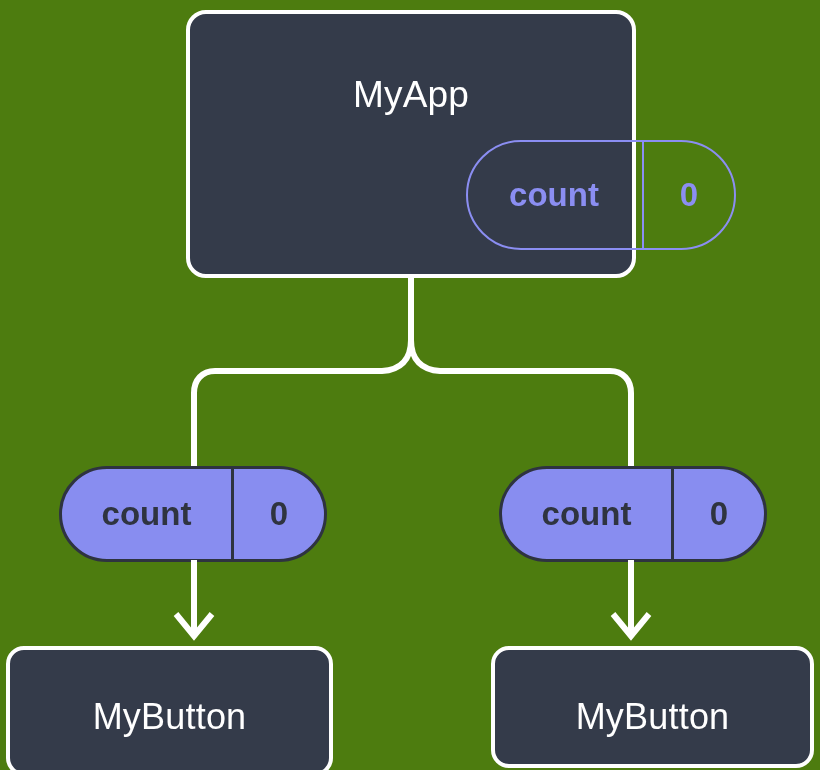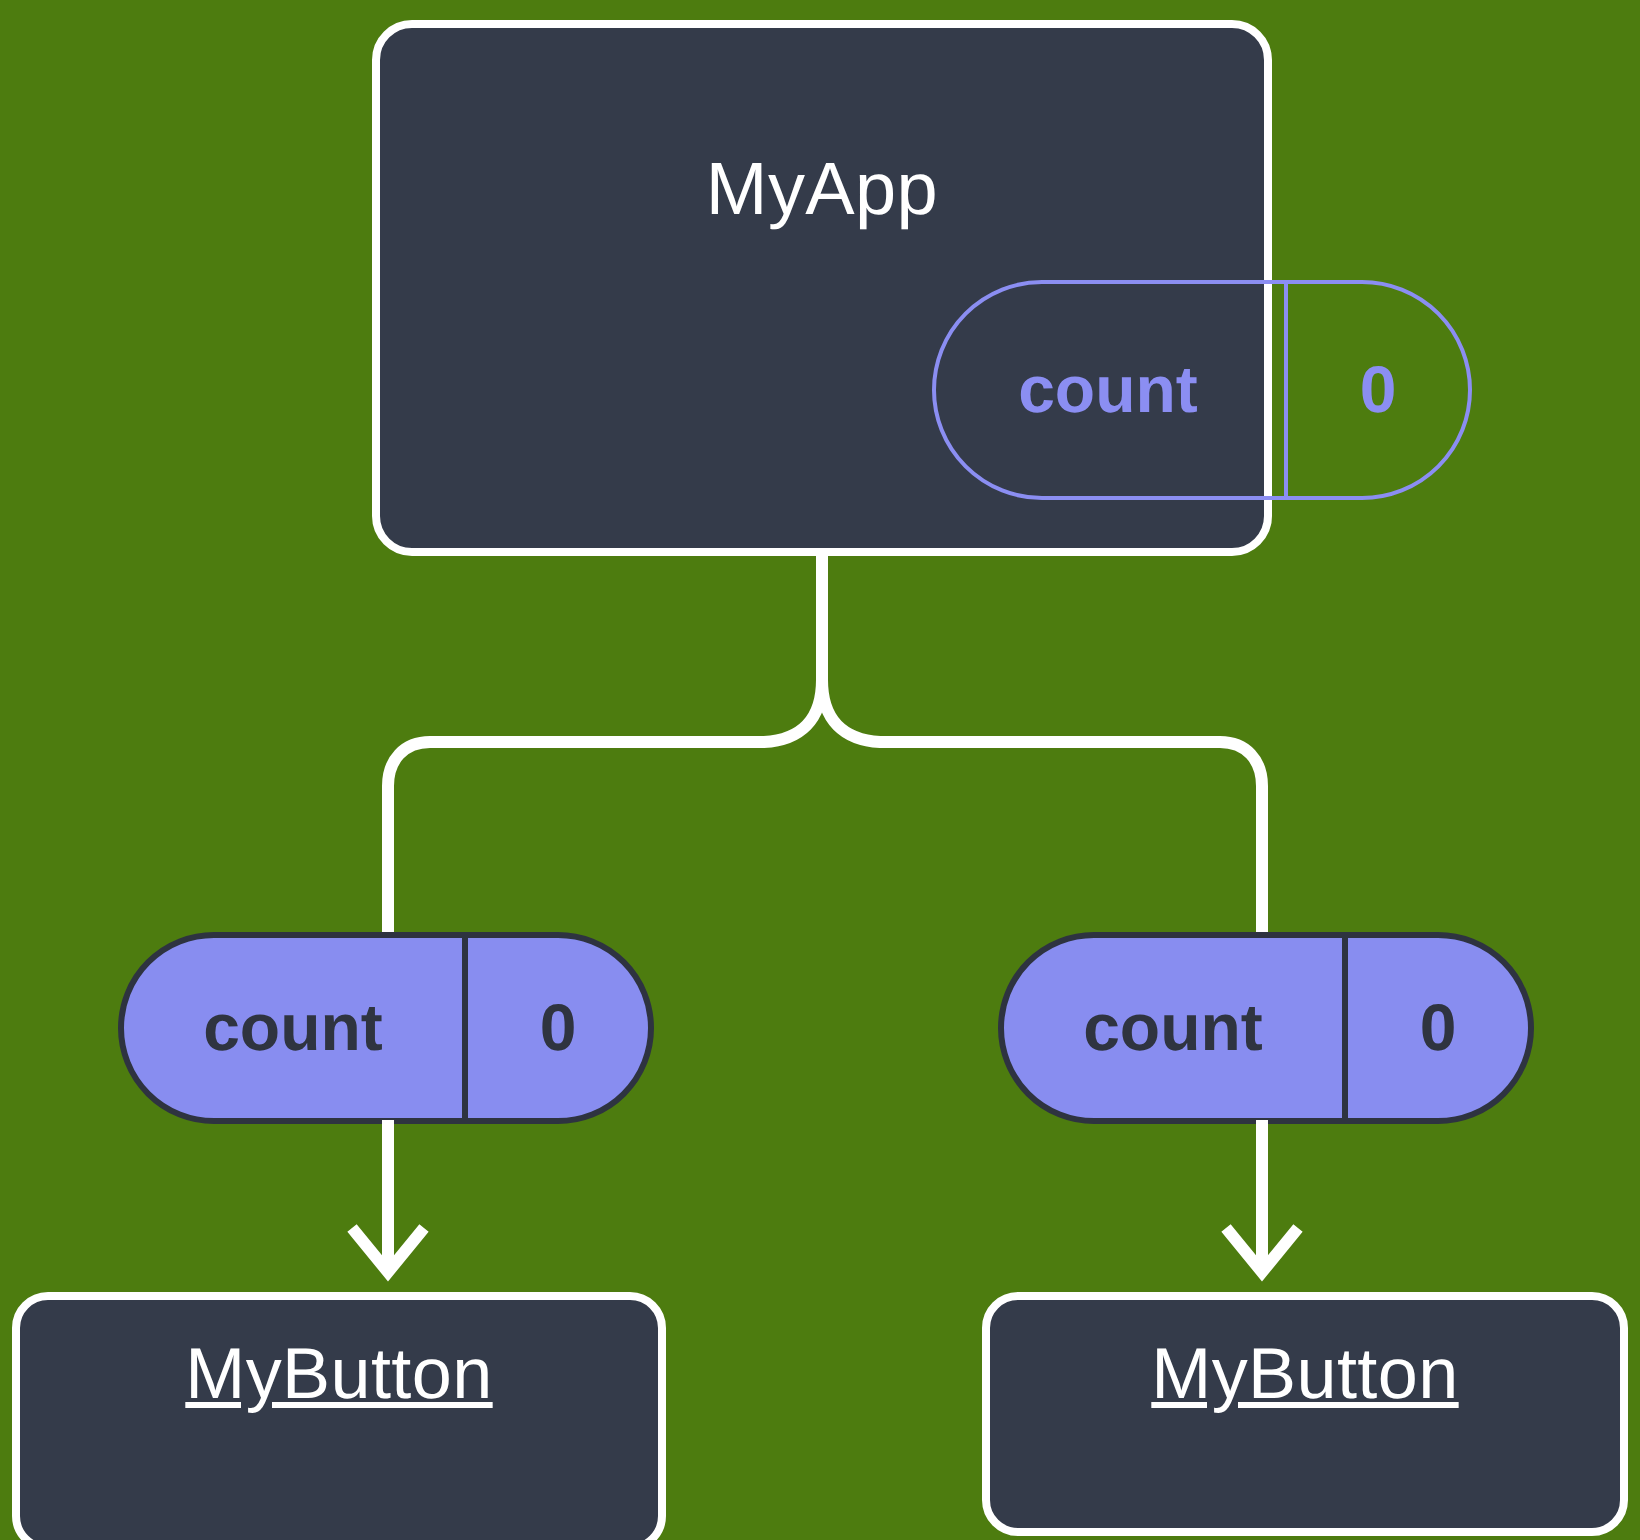--- a/index.html
+++ b/index.html
@@ -59,23 +59,22 @@
     color: #ffffff;
     font-size: 37px;
     letter-spacing: 0.2px;
     font-weight: 400;
     white-space: nowrap;
   }
   #myapp-title {
     top: 60px;
   }
   .btn-title {
-    top: 16px;
+    top: 46px;
     font-size: 36px;
-    text-decoration: underline;
   }
   
   .pill {
     position: absolute;
     box-sizing: border-box;
     display: flex;
     align-items: stretch;
     border-radius: 999px;
     overflow: hidden;
   }

